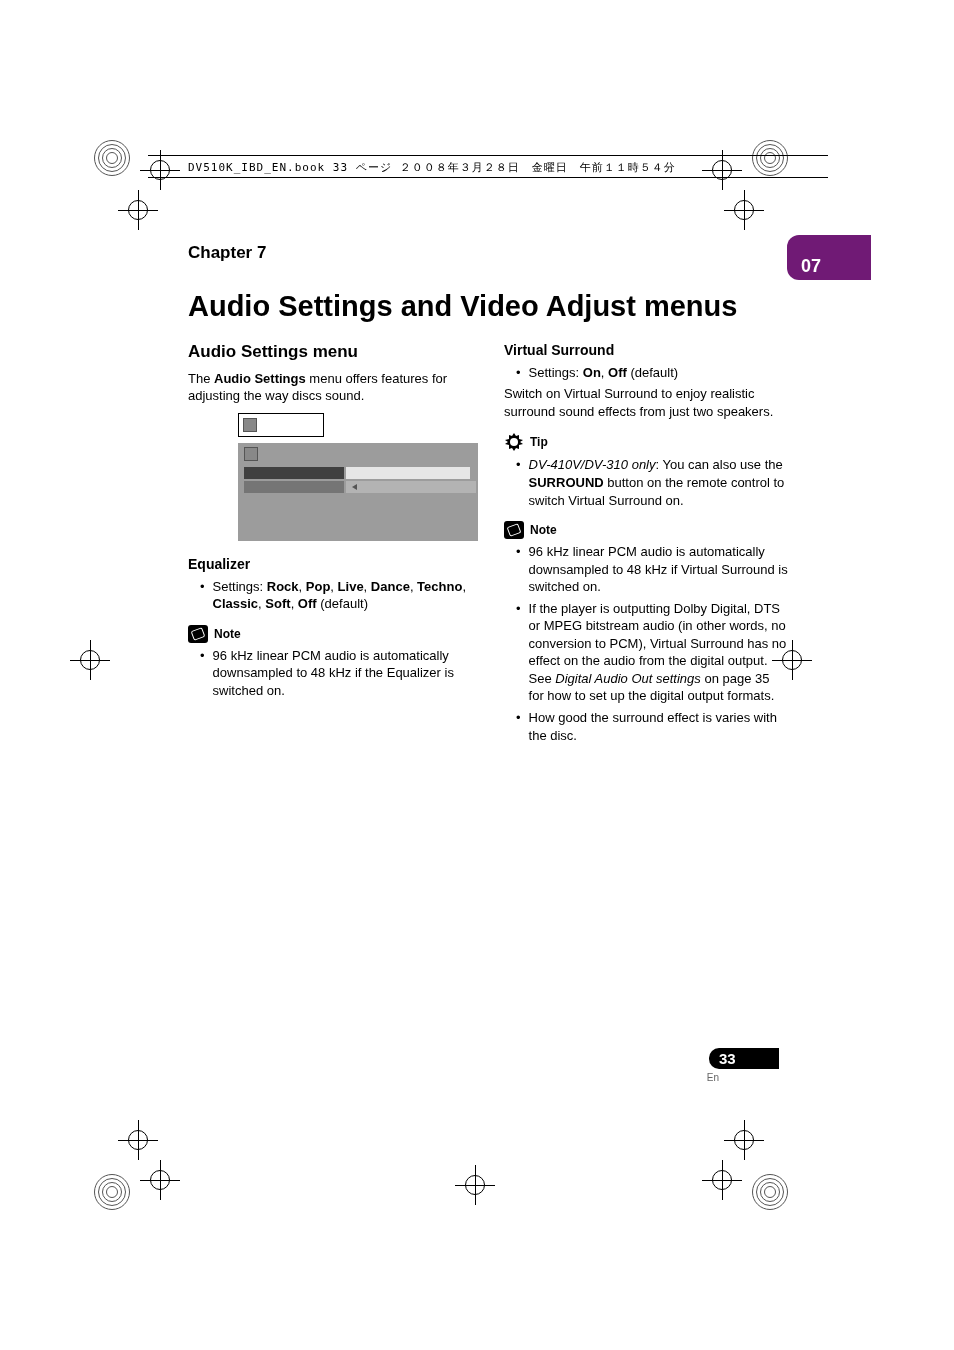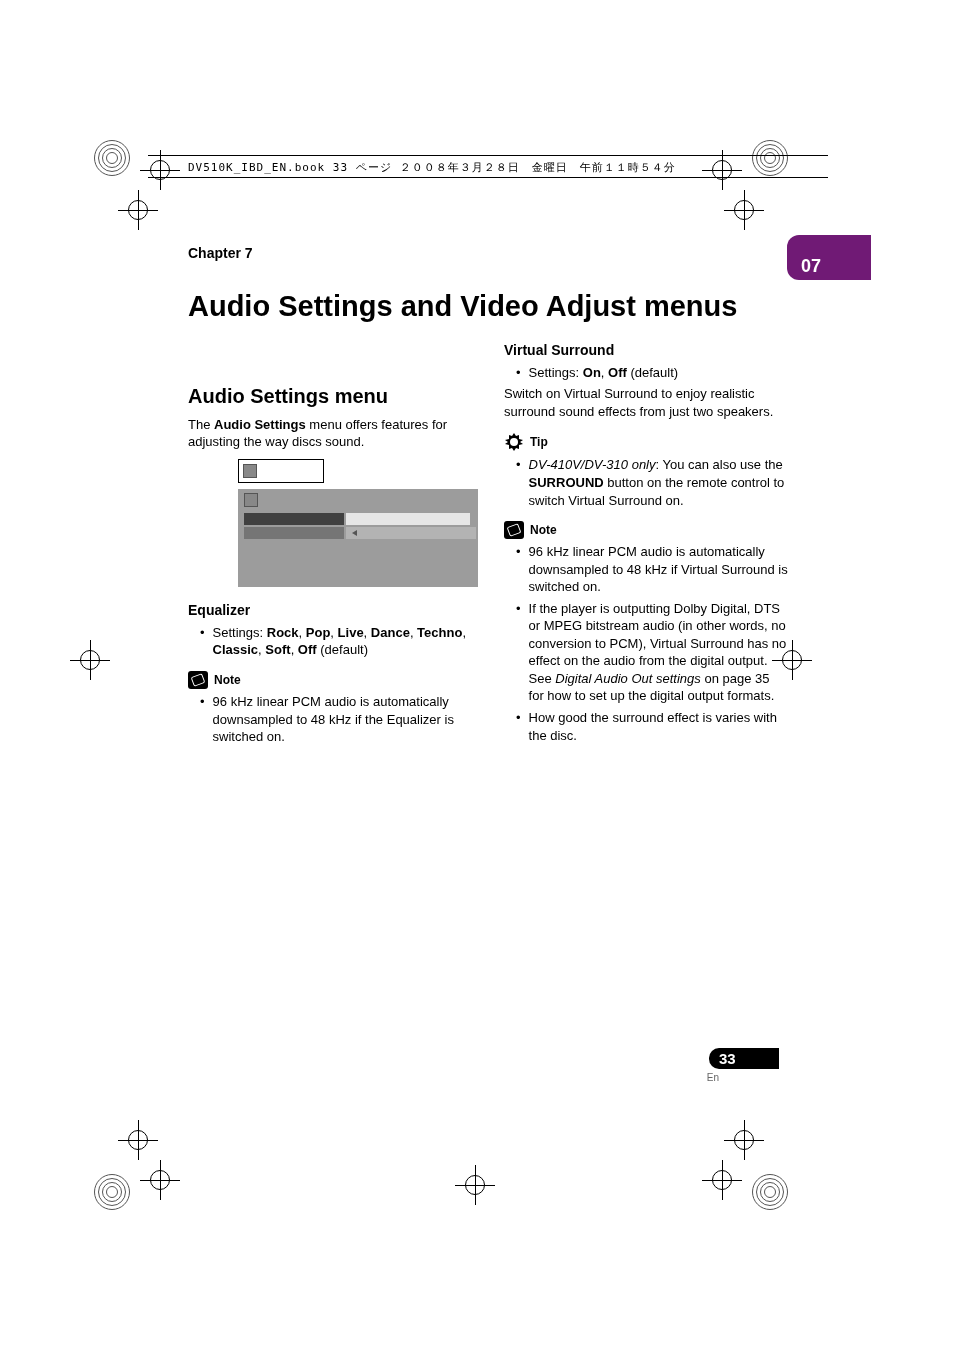--- a/index.html
+++ b/index.html
@@ -44,21 +44,21 @@
     top: 230px;
     left: 188px;
     width: 600px;
   }
   .chapter-row {
     display: flex;
     justify-content: space-between;
     align-items: center;
   }
   .chapter-label {
-    font-size: 14px;
+    font-size: 17px;
     font-weight: bold;
   }
   .chapter-badge {
     background: #701a75;
     color: #fff;
     font-size: 18px;
     font-weight: bold;
     border-radius: 12px 0 0 12px;
     padding: 21px 0 3px 14px;
     width: 70px;
@@ -77,24 +77,23 @@
     display: flex;
     gap: 26px;
     margin-top: 18px;
   }
   .col {
     width: 50%;
     font-size: 13px;
     line-height: 1.35;
   }
   .section-heading {
-    font-size: 20px;
+    font-size: 17px;
     font-weight: bold;
     margin-bottom: 6px;
-    margin-top: 42px;
   }
   .sub-heading {
     font-size: 14px;
     font-weight: bold;
     margin-top: 14px;
     margin-bottom: 4px;
   }
   .para {
     margin-bottom: 8px;
   }

